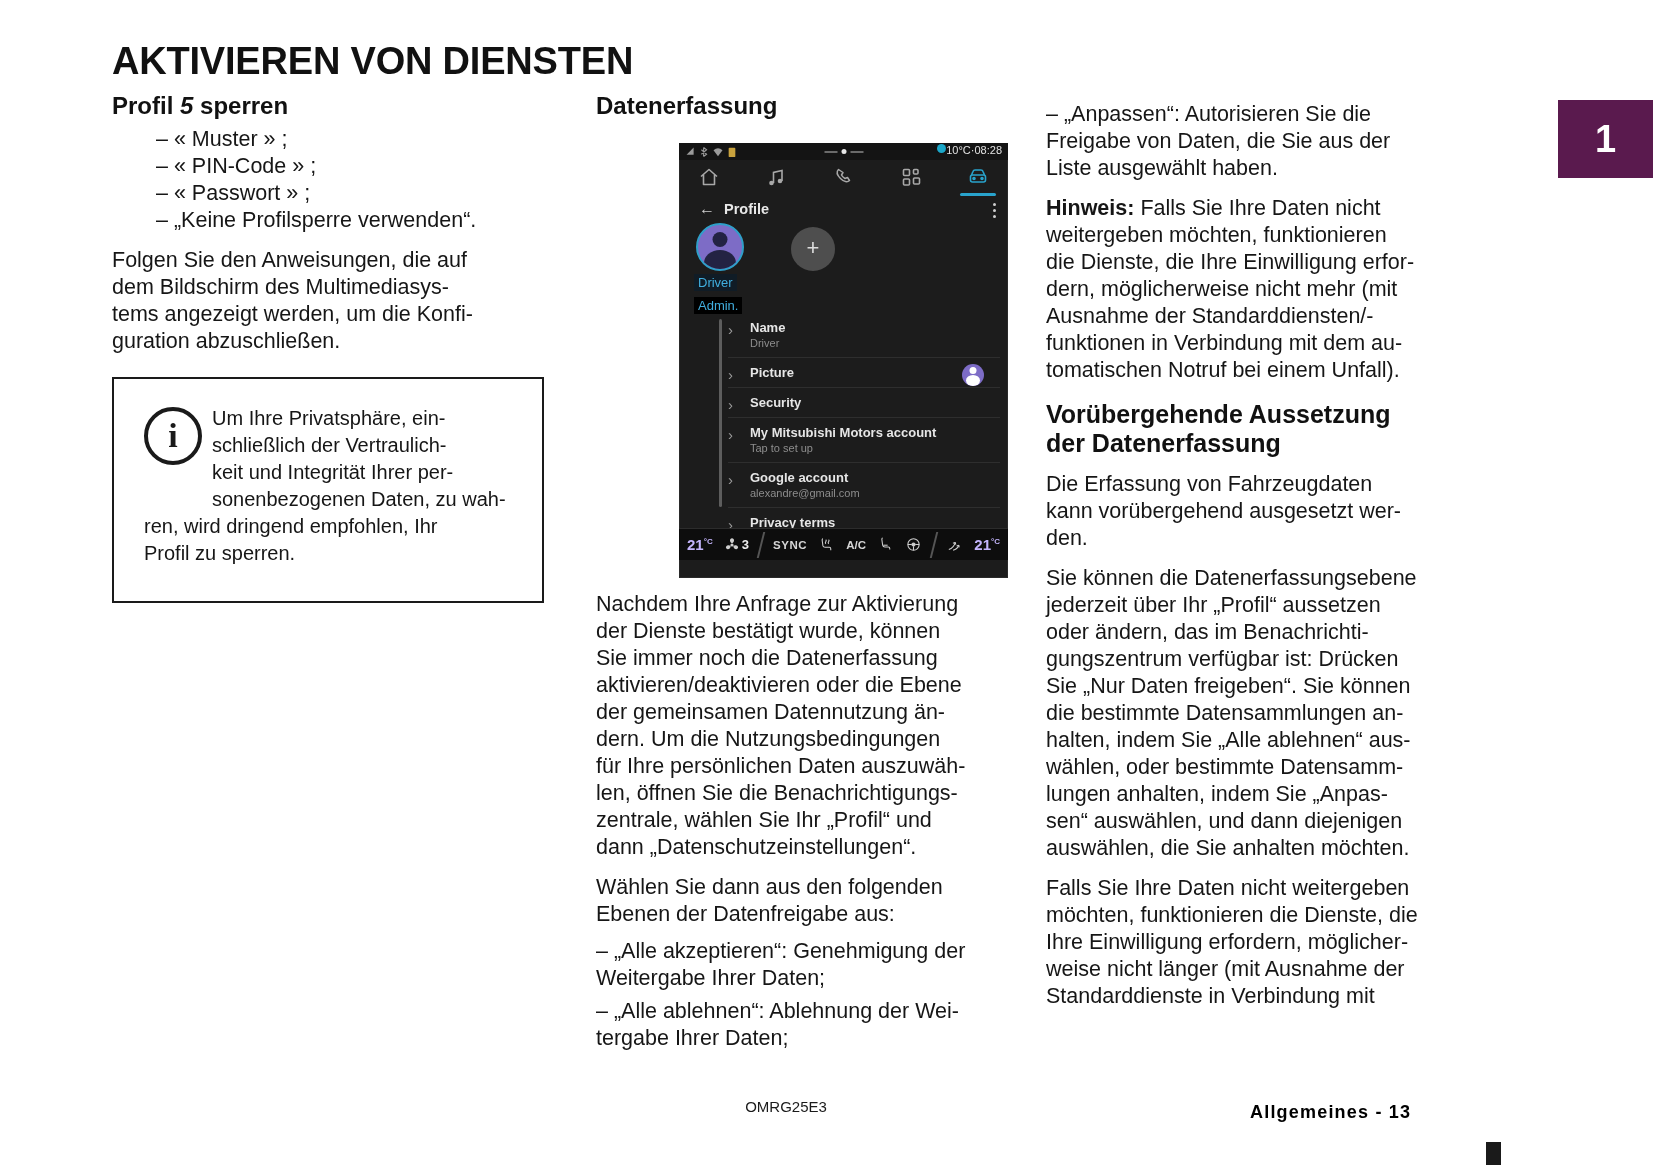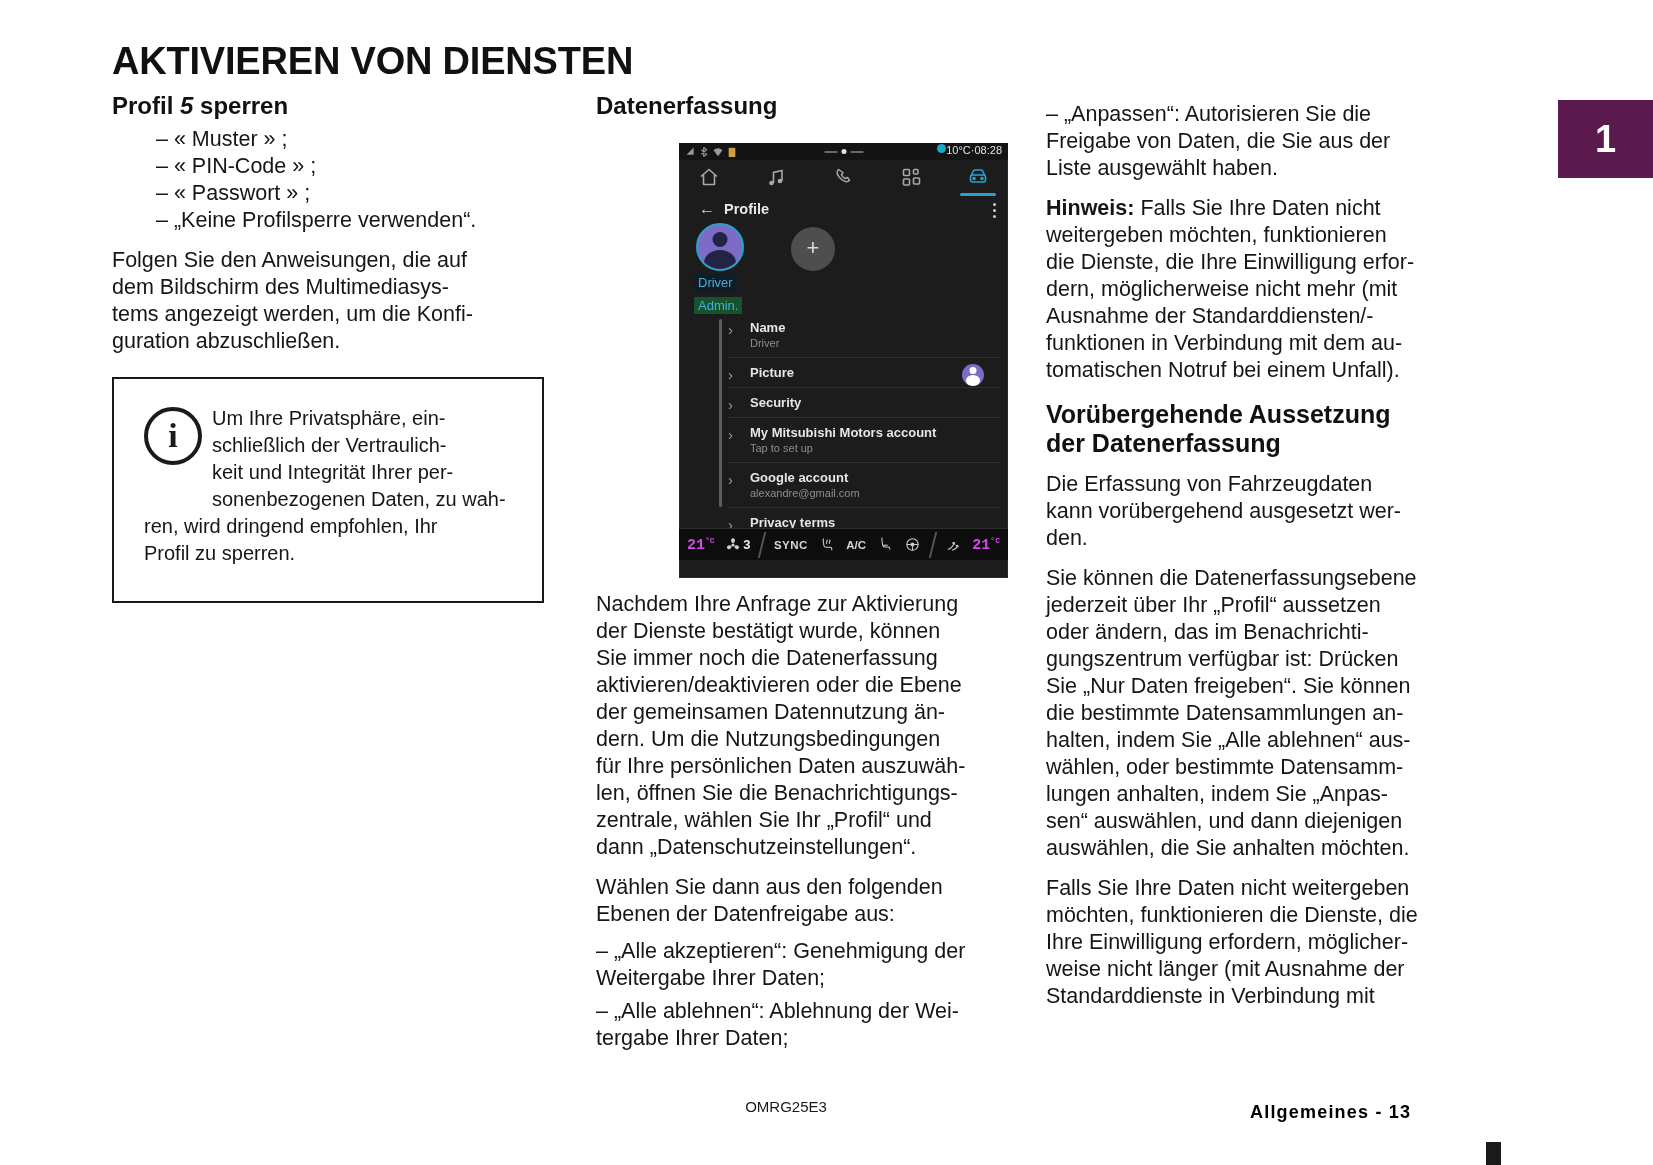--- a/index.html
+++ b/index.html
@@ -37,34 +37,34 @@
   .nav-underline{position:absolute;left:-4px;right:-4px;bottom:-5px;height:3px;background:#29a3cc;border-radius:2px;}
   .phead{position:absolute;top:57px;left:0;right:0;height:22px;color:#e8e8e8;}
   .phead .back{position:absolute;left:20px;top:0;font-size:16px;color:#cfcfcf;}
   .phead .ptitle{position:absolute;left:45px;top:1px;font-size:14.5px;font-weight:bold;}
   .vdots{position:absolute;right:12px;top:3px;display:flex;flex-direction:column;gap:3px;}
   .vdots i{width:3px;height:3px;border-radius:50%;background:#cfcfcf;}
   .avatar{position:absolute;left:17px;top:80px;width:48px;height:48px;border-radius:50%;background:#7d6cc6;border:2px solid #2f9fc9;overflow:hidden;}
   .avatar .head{position:absolute;left:50%;top:7px;transform:translateX(-50%);width:15px;height:15px;border-radius:50%;background:#232343;}
   .avatar .bodyshape{position:absolute;left:50%;top:25px;transform:translateX(-50%);width:32px;height:26px;border-radius:50%;background:#232343;}
   .pname{position:absolute;left:15px;top:131px;color:#41aede;font-size:13px;background:#101c26;padding:1px 4px;}
-  .prole{position:absolute;left:15px;top:154px;color:#41aede;font-size:13px;background:#14532d;padding:1px 4px;}
+  .prole{position:absolute;left:15px;top:154px;color:#41aede;font-size:13px;background:#000000;padding:1px 4px;}
   .addbtn{position:absolute;left:112px;top:84px;width:44px;height:44px;border-radius:50%;background:#4e4e4e;color:#ddd;font-size:22px;text-align:center;line-height:42px;}
   .scrollline{position:absolute;left:40px;top:176px;width:3px;height:188px;background:#5d5d5d;border-radius:2px;}
   .plist{position:absolute;left:49px;top:170px;right:8px;}
   .prow{position:relative;padding:7px 0 7px 22px;border-bottom:1px solid #2e2e2e;}
   .prow.last{border-bottom:none;}
   .prow .chev{position:absolute;left:0;top:8px;color:#9a9a9a;font-size:15px;}
   .prow .lbl{color:#e6e6e6;font-size:13px;font-weight:bold;line-height:15px;}
   .prow .sublbl{color:#8d8d8d;font-size:11px;line-height:13px;margin-top:2px;}
   .mini-person{position:absolute;right:16px;top:6px;width:22px;height:22px;border-radius:50%;background:#7d6cc6;overflow:hidden;}
   .mini-person .head{position:absolute;left:50%;top:3px;transform:translateX(-50%);width:7px;height:7px;border-radius:50%;background:#fff;}
   .mini-person .bodyshape{position:absolute;left:50%;top:11px;transform:translateX(-50%);width:14px;height:11px;border-radius:50%;background:#fff;}
   .climate{position:absolute;left:0;right:0;top:385px;height:32px;background:#0d0d0d;border-top:1px solid #2c2c2c;display:flex;align-items:center;justify-content:space-between;padding:0 8px;color:#ddd;font-size:13px;}
-  .climate .temp{font-size:15px;font-weight:bold;color:#d946ef;font-family:Liberation Mono, monospace;}
+  .climate .temp{font-size:15px;font-weight:bold;color:#c4b5fd;}
   .climate .temp sup{font-size:8px;}
   .climate .sync{font-size:11.5px;font-weight:bold;letter-spacing:0.5px;color:#d6d6d6;}
   .climate .acl{font-size:11.5px;font-weight:bold;color:#d6d6d6;}
   .cdiv{width:2px;height:26px;background:#555;transform:skewX(-14deg);}
   .fangrp{display:flex;align-items:center;gap:2px;color:#eee;font-size:13px;font-weight:bold;}
   
   .doc-code{position:absolute;left:700px;top:1098px;width:172px;text-align:center;font-size:15px;color:#1a1a1a;}
   .page-label{position:absolute;left:1250px;top:1102px;width:280px;font-size:18px;font-weight:bold;letter-spacing:1.2px;color:#000000;}
   .corner-mark{position:absolute;left:1486px;top:1142px;width:15px;height:23px;background:#1a1a1a;}
   svg{display:block;}

